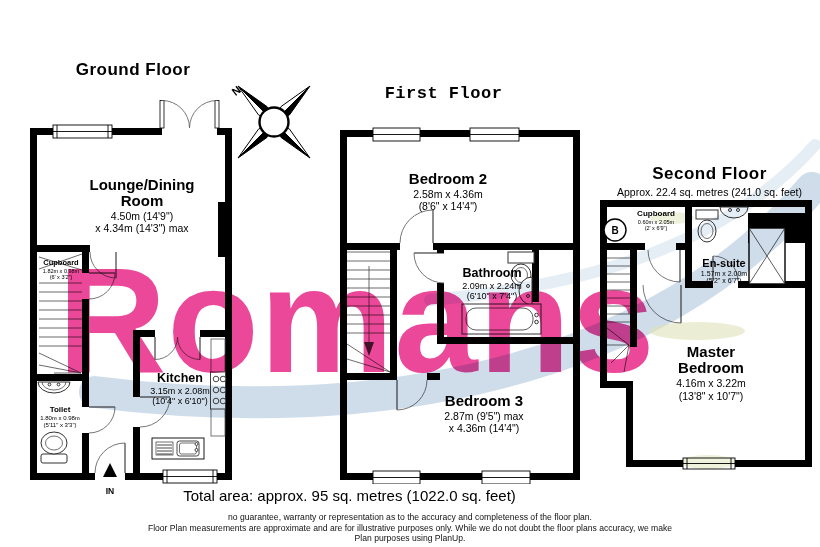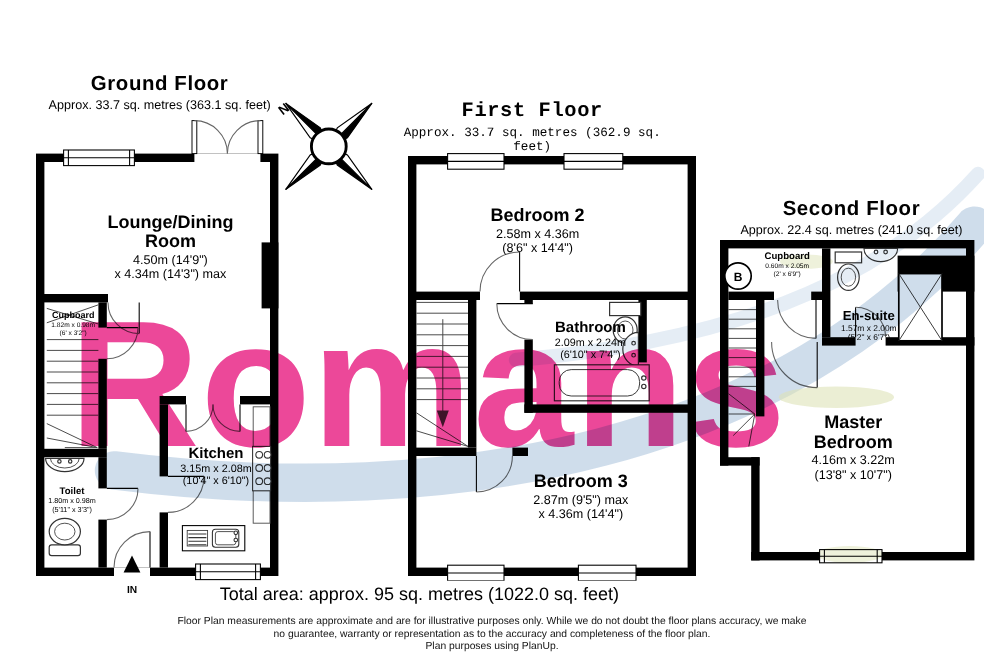--- a/index.html
+++ b/index.html
@@ -19,25 +19,23 @@
   svg text{fill:#000;font-family:"Liberation Sans",sans-serif;}
   .rname{font-weight:bold;}
 </style>
 </head>
 <body>
 
 <div id="canvas">
 
   <div class="title-block" style="left:28px;top:60px;width:210px;">
     <div class="ttl">Ground Floor</div>
-    <div class="sub">Approx. 33.7 sq. metres (363.1 sq. feet)</div>
   </div>
   <div class="title-block" style="left:336px;top:84px;width:215px;font-family:Liberation Mono, monospace;">
     <div class="ttl">First Floor</div>
-    <div class="sub">Approx. 33.7 sq. metres (362.9 sq. feet)</div>
   </div>
   <div class="title-block" style="left:602px;top:164px;width:215px;">
     <div class="ttl">Second Floor</div>
     <div class="sub">Approx. 22.4 sq. metres (241.0 sq. feet)</div>
   </div>
 
   <svg class="floor-svg" style="left:228px;top:78px;" width="90" height="84" viewBox="0 0 90 84">
     <g stroke="#000" stroke-width="1">
       <polygon points="10,8 38.9,28.5 46,44" fill="#000"></polygon>
       <polygon points="10,8 30.5,36.9 46,44" fill="#fff"></polygon>
@@ -317,18 +315,18 @@
   <svg class="wm-layer" width="820" height="547" viewBox="0 0 820 547" style="mix-blend-mode:multiply;">
     <path d="M 95,392 C 380,428 655,372 812,188" fill="none" stroke="#c3d5e6" stroke-width="32" stroke-linecap="round" opacity="0.8"></path>
     <path d="M 430,300 C 600,285 730,240 815,145" fill="none" stroke="#cfdeed" stroke-width="12" stroke-linecap="round" opacity="0.55"></path>
     <ellipse cx="697" cy="331" rx="48" ry="9" fill="#dde3b8" opacity="0.6"></ellipse>
     <ellipse cx="672" cy="218" rx="22" ry="6" fill="#dde3b8" opacity="0.5"></ellipse>
     <ellipse cx="708" cy="462" rx="28" ry="7" fill="#dde3b8" opacity="0.5"></ellipse>
   </svg>
 
   <div class="footer-total">Total area: approx. 95 sq. metres (1022.0 sq. feet)</div>
   <div class="footer-disclaimer">
+    <div>no guarantee, warranty or representation as to the accuracy and completeness of the floor plan.</div>
     <div>Floor Plan measurements are approximate and are for illustrative purposes only. While we do not doubt the floor plans accuracy, we make</div>
-    <div>no guarantee, warranty or representation as to the accuracy and completeness of the floor plan.</div>
     <div>Plan purposes using PlanUp.</div>
   </div>
 
 </div>
 
 </body></html>

